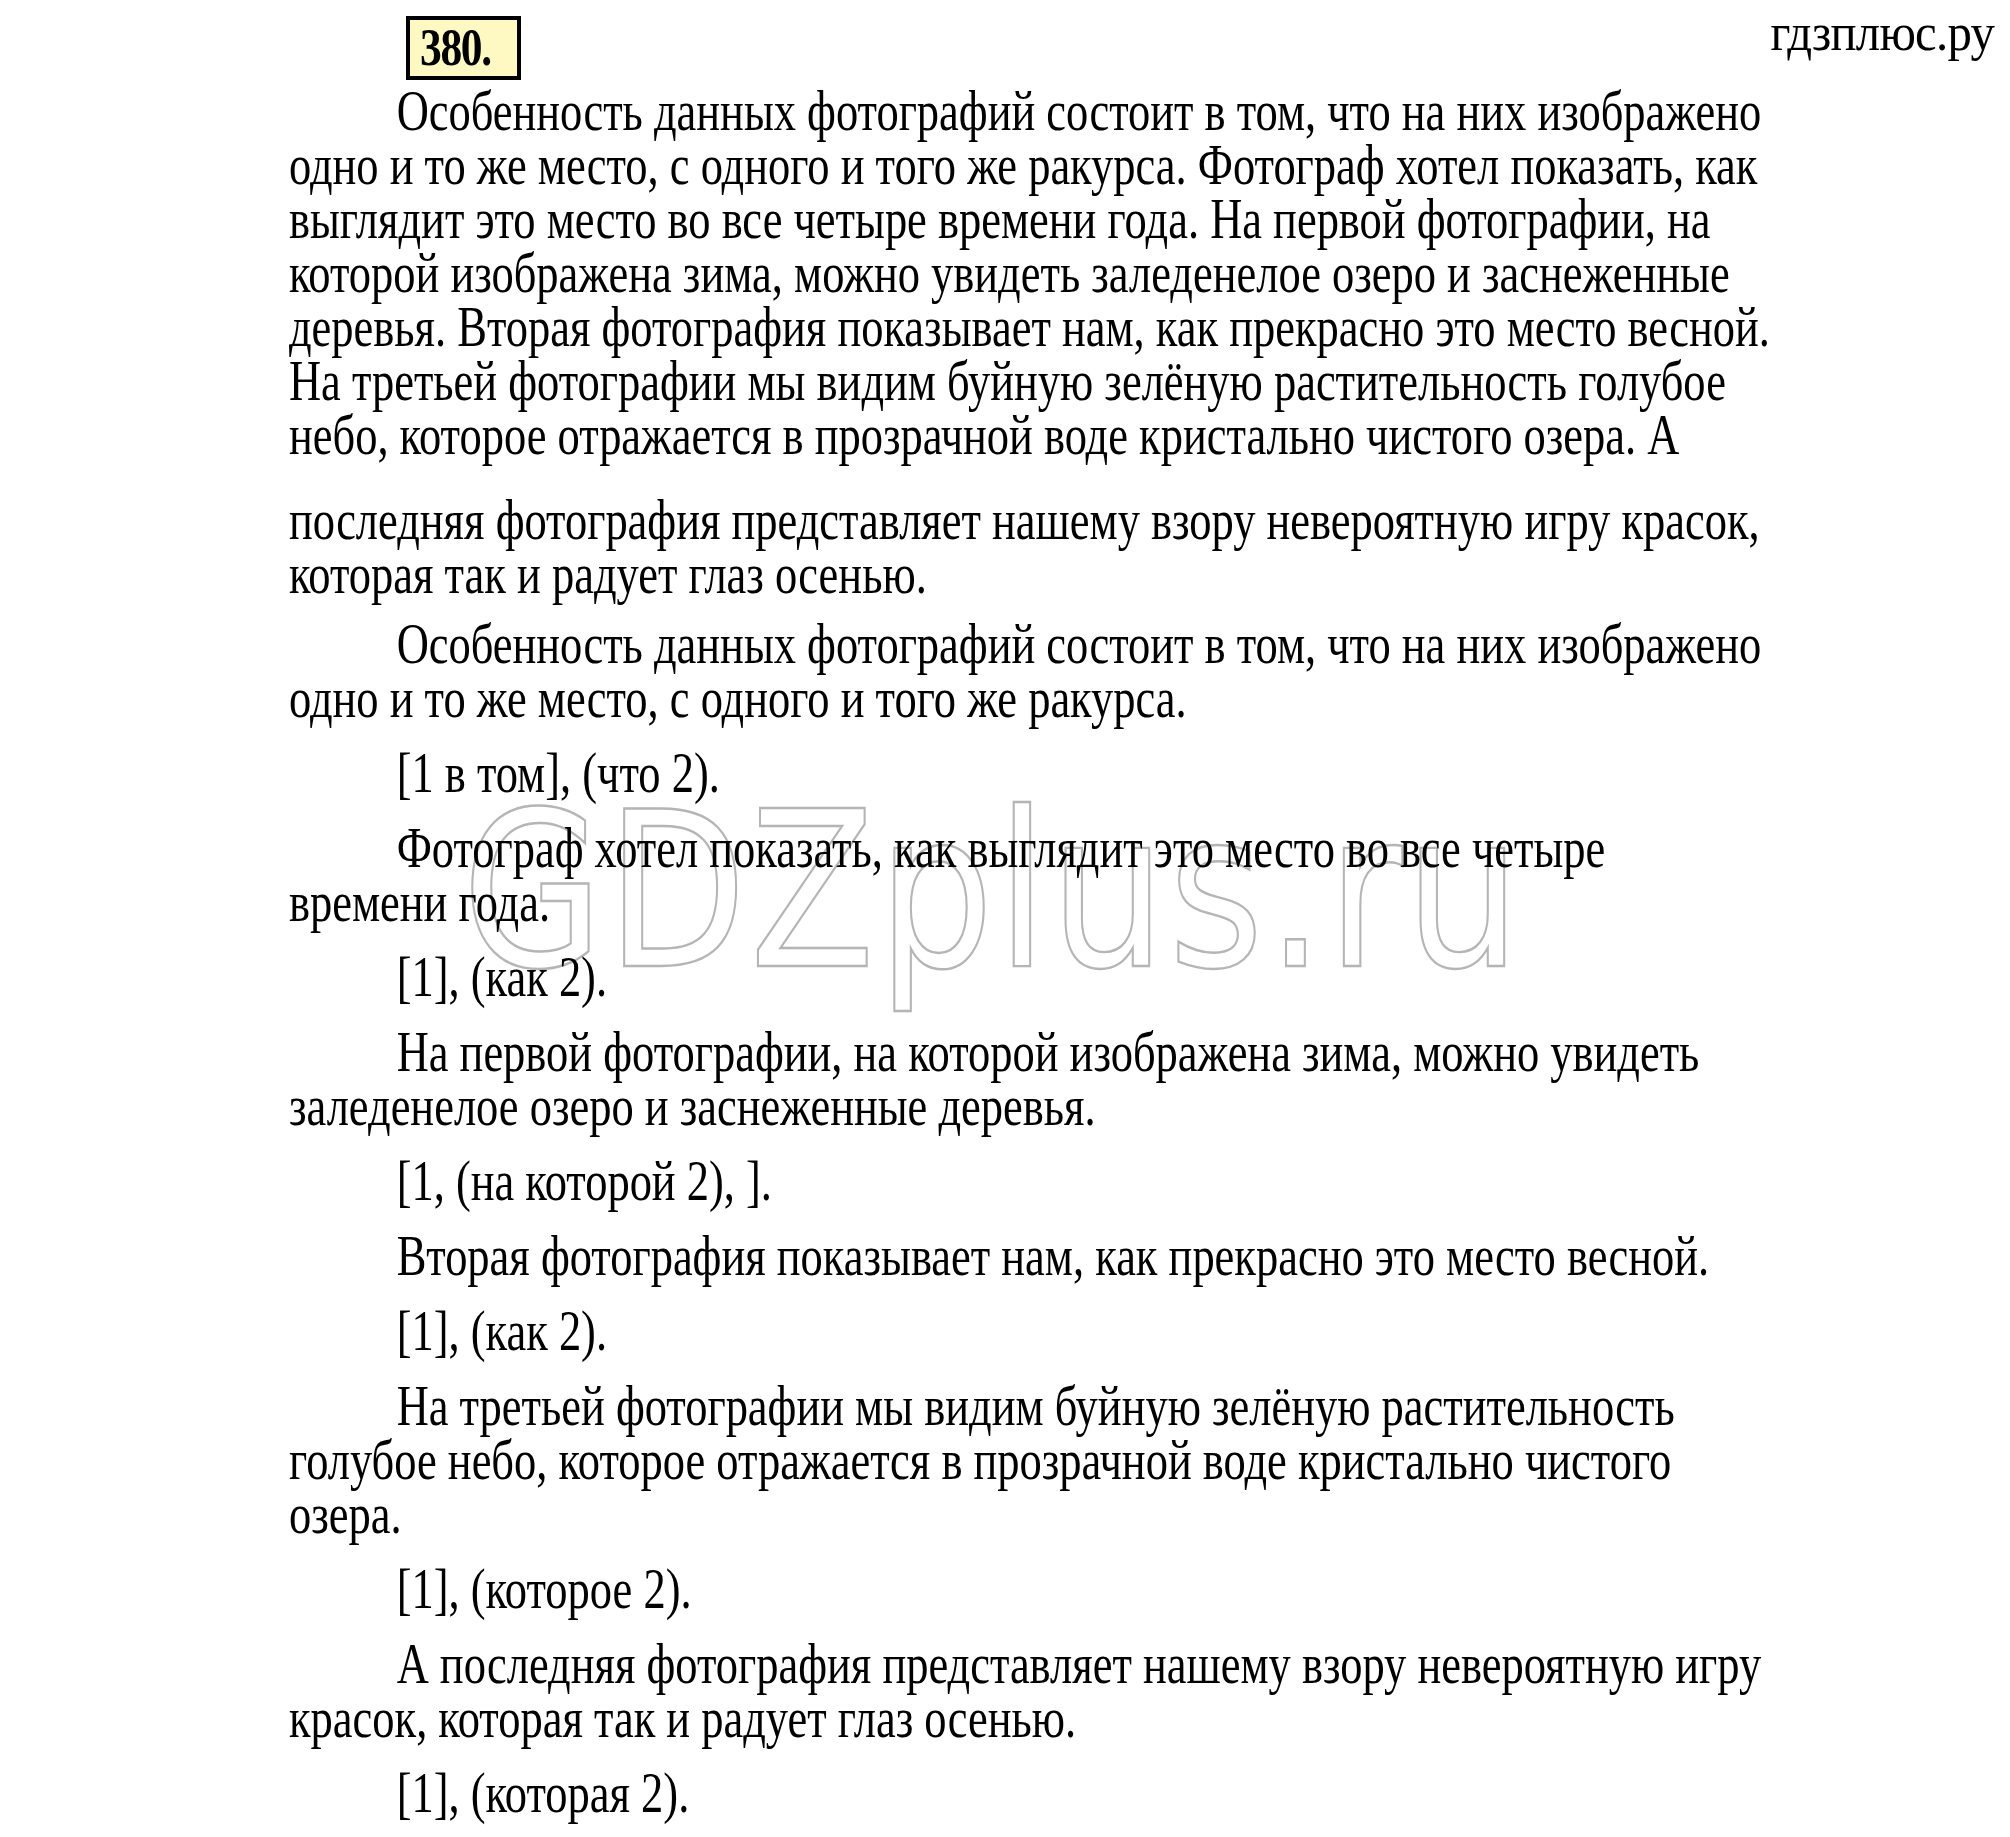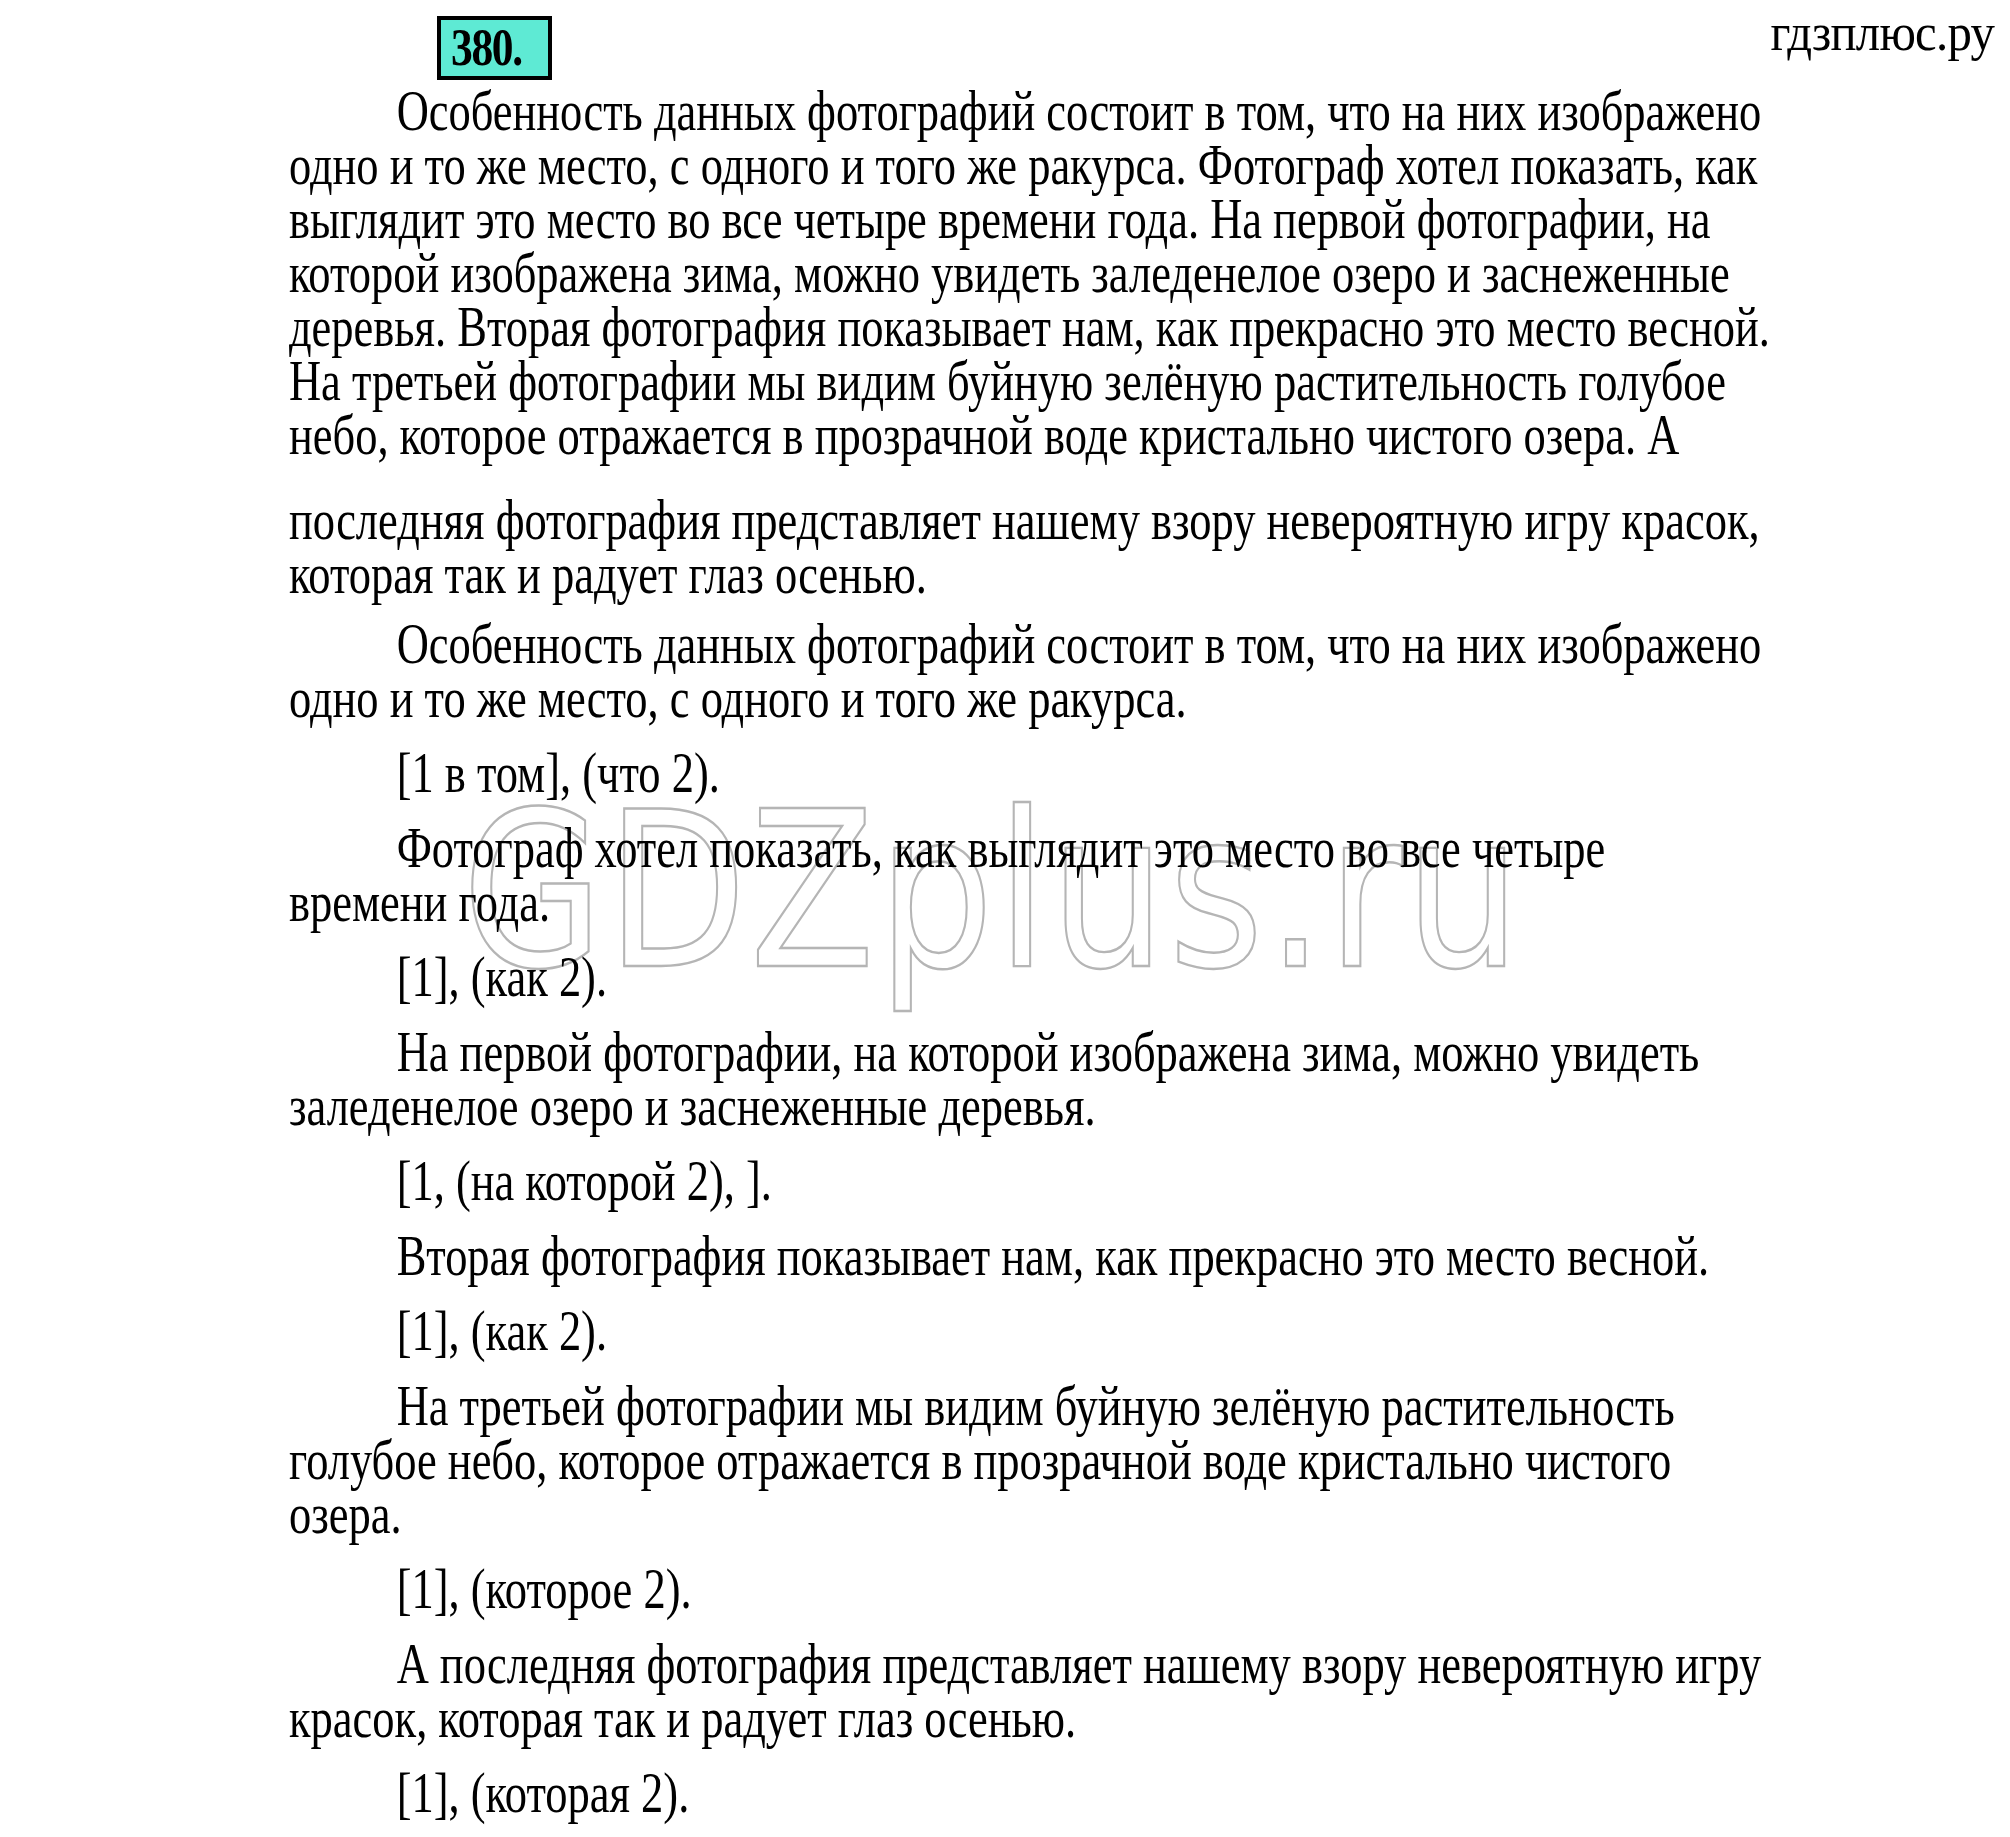--- a/index.html
+++ b/index.html
@@ -19,22 +19,21 @@
     position: absolute;
     inset: 0;
   }
   
   .exercise-box {
     position: absolute;
     left: 406px;
     top: 16px;
     border: 4.9px solid #000000;
     padding: 0.8px 11.3px 2.4px 9.7px;
-    background: #5eead4;
-    margin-left: 31px;
+    background: #fef9c3;
   }
   .exercise-box .num {
     font-weight: bold;
     font-size: 53px;
     line-height: 53px;
     letter-spacing: -1.6px;
     display: inline-block;
     transform: scaleX(0.82);
     transform-origin: 0 50%;
     white-space: nowrap;

